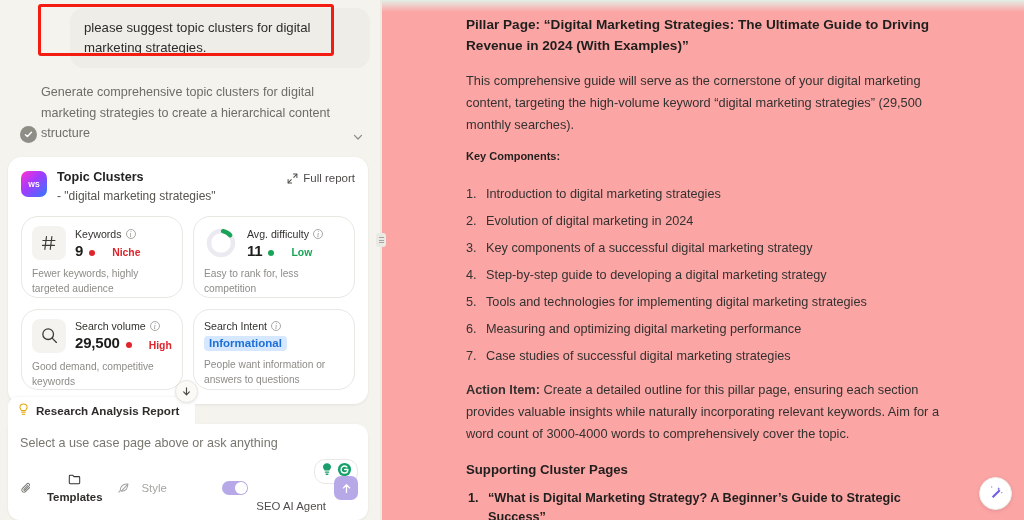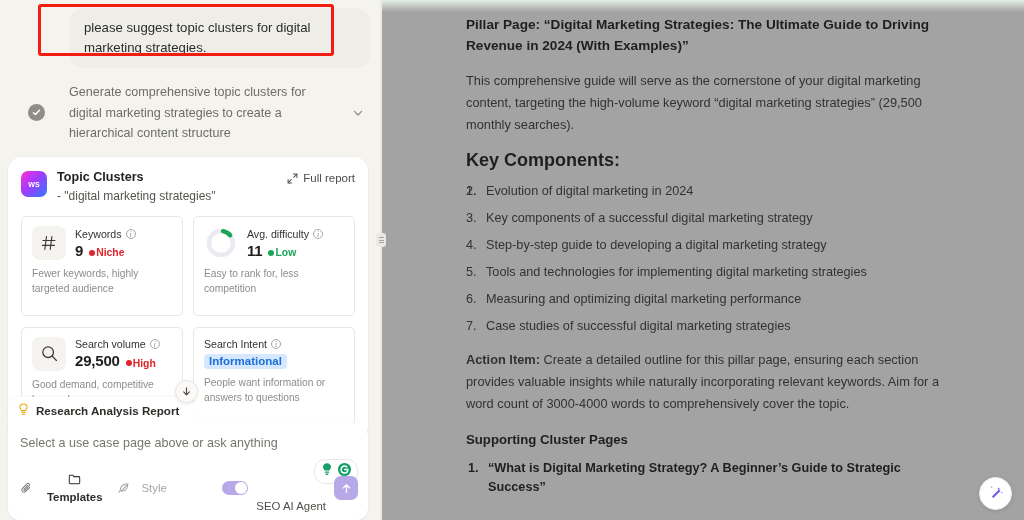--- a/index.html
+++ b/index.html
@@ -34,22 +34,22 @@
     position:absolute;
     left:38px; top:4px; width:296px; height:52px;
     border:3px solid #f41c10;
     border-radius:3px;
     pointer-events:none;
     z-index:5;
   }
 
   
   .task-row {
-    display:flex; align-items:center; gap:24px;
-    padding:14px 14px 12px 28px;
+    display:flex; align-items:flex-end; gap:4px;
+    padding:14px 14px 12px 20px;
   }
   .check-icon {
     flex:0 0 17px; width:17px; height:17px; border-radius:50%;
     background:#8e8d86; display:flex; align-items:center; justify-content:center;
   }
   .check-icon svg { display:block; }
   .task-text {
     flex:1; font-size:12.6px; line-height:1.62; color:#6e6d68;
   }
   .chev-down { flex:0 0 16px; color:#8b8a85; display:flex; align-items:center; justify-content:center; }
@@ -75,41 +75,41 @@
   .tc-sub { font-size:12px; color:#55544f; line-height:1.5; margin-top:1px; }
   .tc-full {
     display:flex; align-items:center; gap:5px;
     font-size:11.5px; color:#4d4c48; white-space:nowrap; margin-top:3px;
     cursor:pointer;
   }
 
   .metrics { display:flex; gap:10px; margin-top:11px; }
   .metric {
     flex:1 1 0; min-width:0;
-    border:1px solid #e8e7e2; border-radius:5px;
-    padding:9px 10px 18px 10px;
+    border:1px solid #e8e7e2; border-radius:17px;
+    padding:9px 10px 0 10px;
     background:#fff;
   }
   .metric-top { display:flex; align-items:center; gap:9px; }
   .metric-icon-box {
     flex:0 0 34px; width:34px; height:34px; border-radius:8px;
     background:#f4f3ef; display:flex; align-items:center; justify-content:center;
     color:#3b3a36;
   }
   .metric-label-row { display:flex; align-items:center; gap:4px; }
   .metric-label { font-size:10.6px; color:#33322e; }
   .info-i {
     flex:0 0 10px; width:10px; height:10px; border-radius:50%;
     border:1px solid #a9a8a3; color:#8b8a85;
     font-size:7.5px; line-height:9px; text-align:center; font-style:italic;
     font-family:"Liberation Serif",serif;
   }
   .metric-val-row { display:flex; align-items:baseline; gap:6px; margin-top:2px; }
   .metric-val { font-size:15px; font-weight:bold; color:#1d1d1b; letter-spacing:-.2px; }
-  .badge { display:flex; align-items:center; gap:1px; font-size:10.4px; font-weight:bold; }
+  .badge { display:flex; align-items:center; gap:17px; font-size:10.4px; font-weight:bold; }
   .dot { width:6px; height:6px; border-radius:50%; display:block; }
   .metric-note { font-size:10.2px; line-height:1.45; color:#8d8c87; margin-top:7px; }
   .intent-pill {
     display:inline-block; background:#d6e8ff; color:#1b6fd6;
     font-size:11.5px; font-weight:bold; border-radius:4px;
     padding:1.5px 5px; margin-top:4px;
   }
   .metric-tall { padding-top:10px; }
 
   .donut { flex:0 0 34px; width:34px; height:34px; }
@@ -174,32 +174,32 @@
   .drag-handle {
     position:absolute; left:-4px; top:233px;
     width:10px; height:14px; border-radius:3px;
     background:#ebe9e3;
     display:flex; flex-direction:column; align-items:center; justify-content:center; gap:1.6px;
     cursor:col-resize; z-index:8;
   }
   .drag-handle i { display:block; width:5px; height:1px; background:#a6a49e; }
 
   
-  .right { flex:1 1 auto; height:520px; background:#a3a3a3; position:relative; overflow:hidden; }
+  .right { flex:1 1 auto; height:520px; background:#fca5a5; position:relative; overflow:hidden; }
   .green-band {
     position:absolute; left:0; right:0; top:0; height:12px;
     background:linear-gradient(180deg,#e3efe6 0%,rgba(255,255,255,0) 100%);
   }
   .doc { padding:14px 80px 0 84px; position:relative; }
   .doc h3 {
     font-size:13.6px; font-weight:bold; color:#1f1f1d;
     line-height:1.55; margin-bottom:14px;
   }
   .doc p { font-size:12.8px; line-height:1.72; color:#333230; margin-bottom:14px; }
-  .doc h4 { font-size:18px; font-weight:bold; color:#1f1f1d; margin-bottom:11px; }
+  .doc h4 { font-size:11px; font-weight:bold; color:#1f1f1d; margin-bottom:23px; }
   .doc ol.num { list-style:none; margin:0 0 14px 0; }
   .doc ol.num > li {
     font-size:12.7px; line-height:1.45; color:#333230;
     margin-bottom:8.5px; padding-left:20px; position:relative;
   }
   .doc ol.num > li .n { position:absolute; left:0; top:0; }
   .doc h4.section { font-size:13.2px; margin:17px 0 12px 0; }
   .cluster-list { list-style:none; }
   .cluster-item { font-size:12.7px; line-height:1.5; color:#1f1f1d; padding-left:22px; position:relative; }
   .cluster-item > .n { position:absolute; left:2px; top:0; font-weight:bold; }
@@ -427,21 +427,21 @@
       </div>
   </div>
 
   <div class="right">
     <div class="green-band"></div>
     <div class="doc">
       <h3>Pillar Page: “Digital Marketing Strategies: The Ultimate Guide to Driving Revenue in 2024 (With Examples)”</h3>
       <p>This comprehensive guide will serve as the cornerstone of your digital marketing content, targeting the high-volume keyword “digital marketing strategies” (29,500 monthly searches).</p>
       <h4>Key Components:</h4>
       <ol class="num" id="key-components-list">
-          <li><span class="n">1.</span></li>
+          <li><span class="n">1.</span><span>Introduction to digital marketing strategies</span></li>
           <li><span class="n">2.</span><span>Evolution of digital marketing in 2024</span></li>
           <li><span class="n">3.</span><span>Key components of a successful digital marketing strategy</span></li>
           <li><span class="n">4.</span><span>Step-by-step guide to developing a digital marketing strategy</span></li>
           <li><span class="n">5.</span><span>Tools and technologies for implementing digital marketing strategies</span></li>
           <li><span class="n">6.</span><span>Measuring and optimizing digital marketing performance</span></li>
           <li><span class="n">7.</span><span>Case studies of successful digital marketing strategies</span></li>
         </ol>
 
       <p>
         <b>Action Item:</b><span> Create a detailed outline for this pillar page, ensuring each section provides valuable insights while naturally incorporating relevant keywords. Aim for a word count of 3000-4000 words to comprehensively cover the topic.</span>

